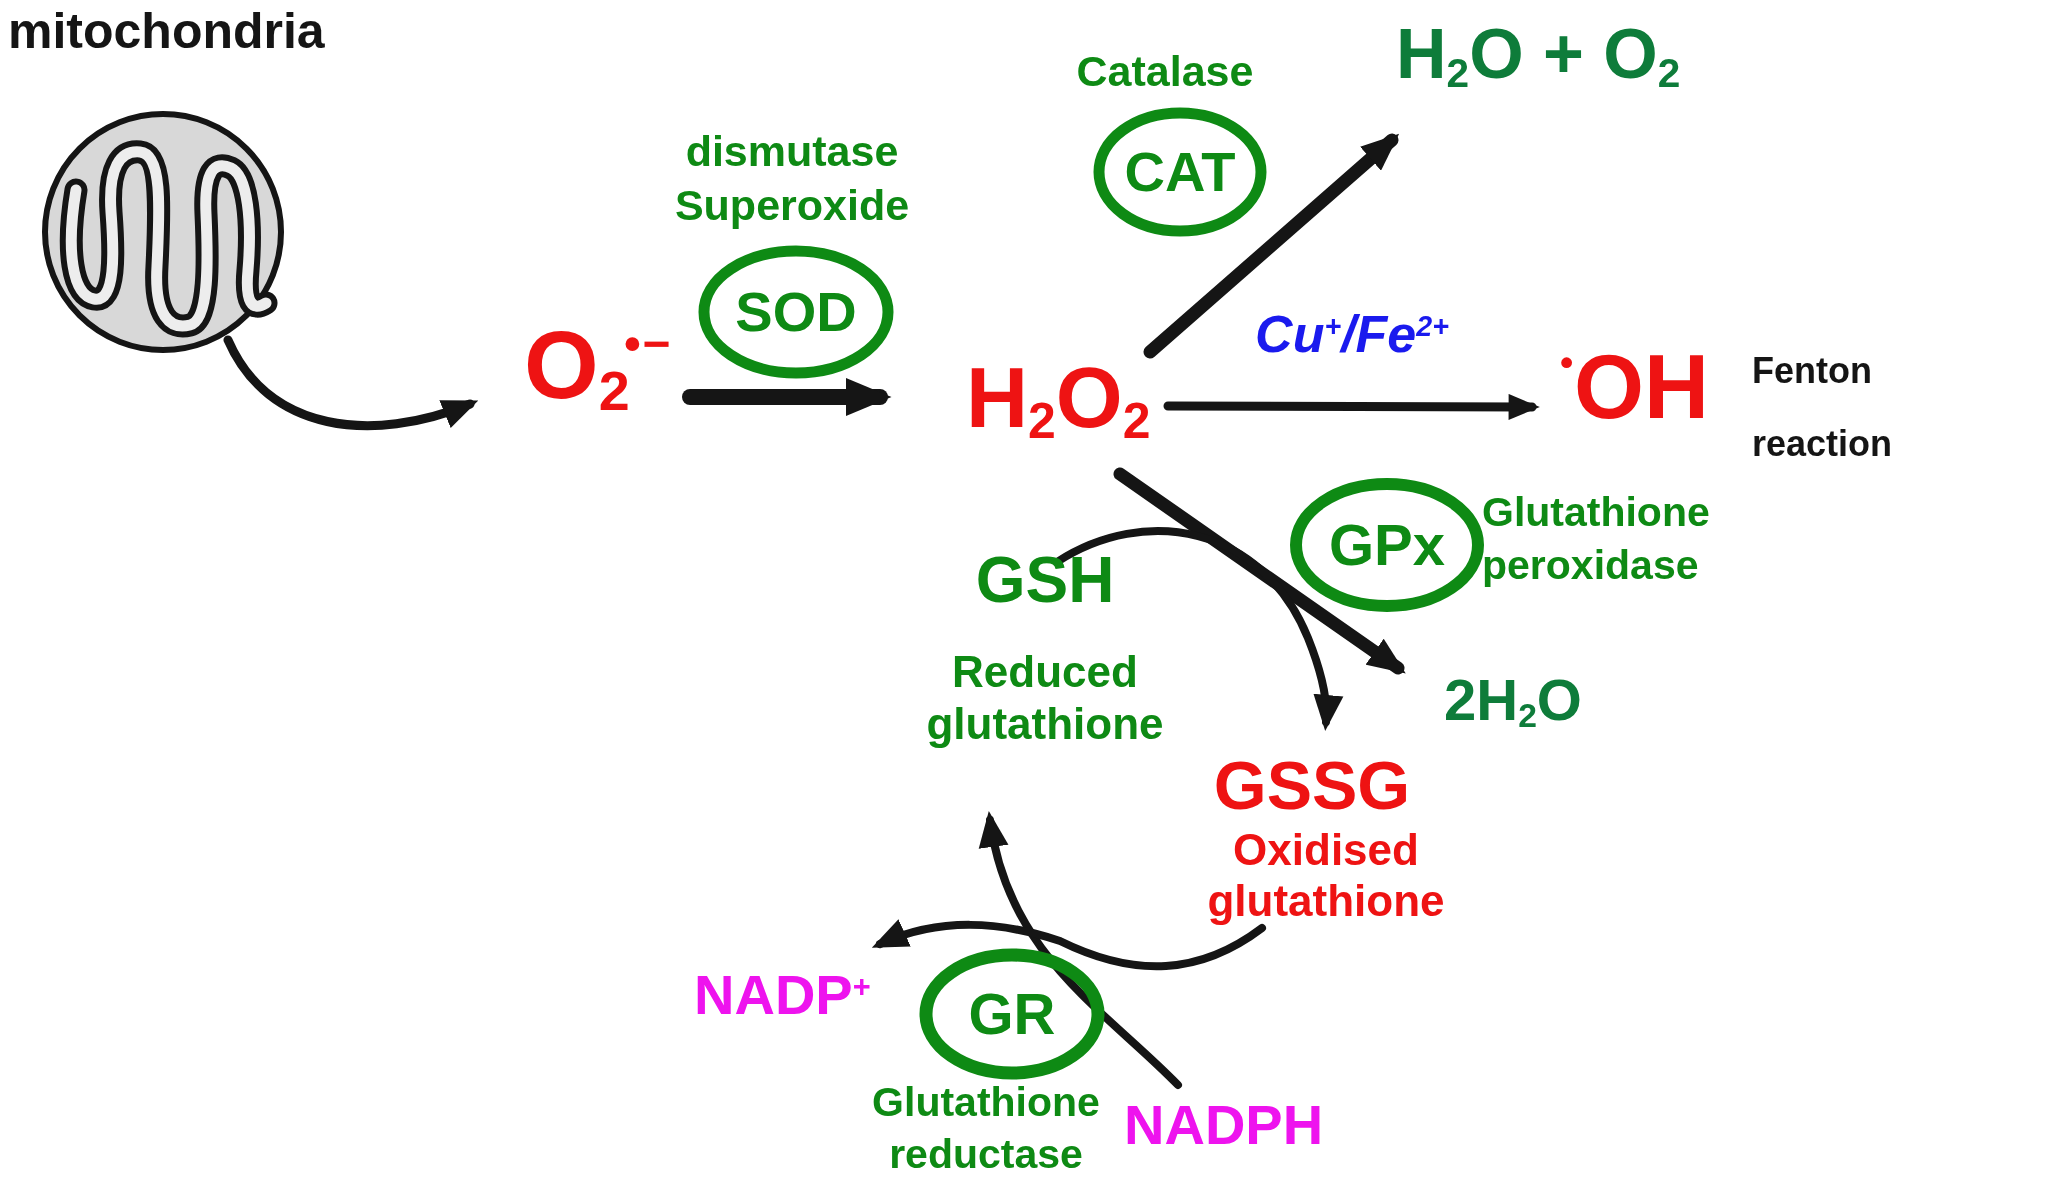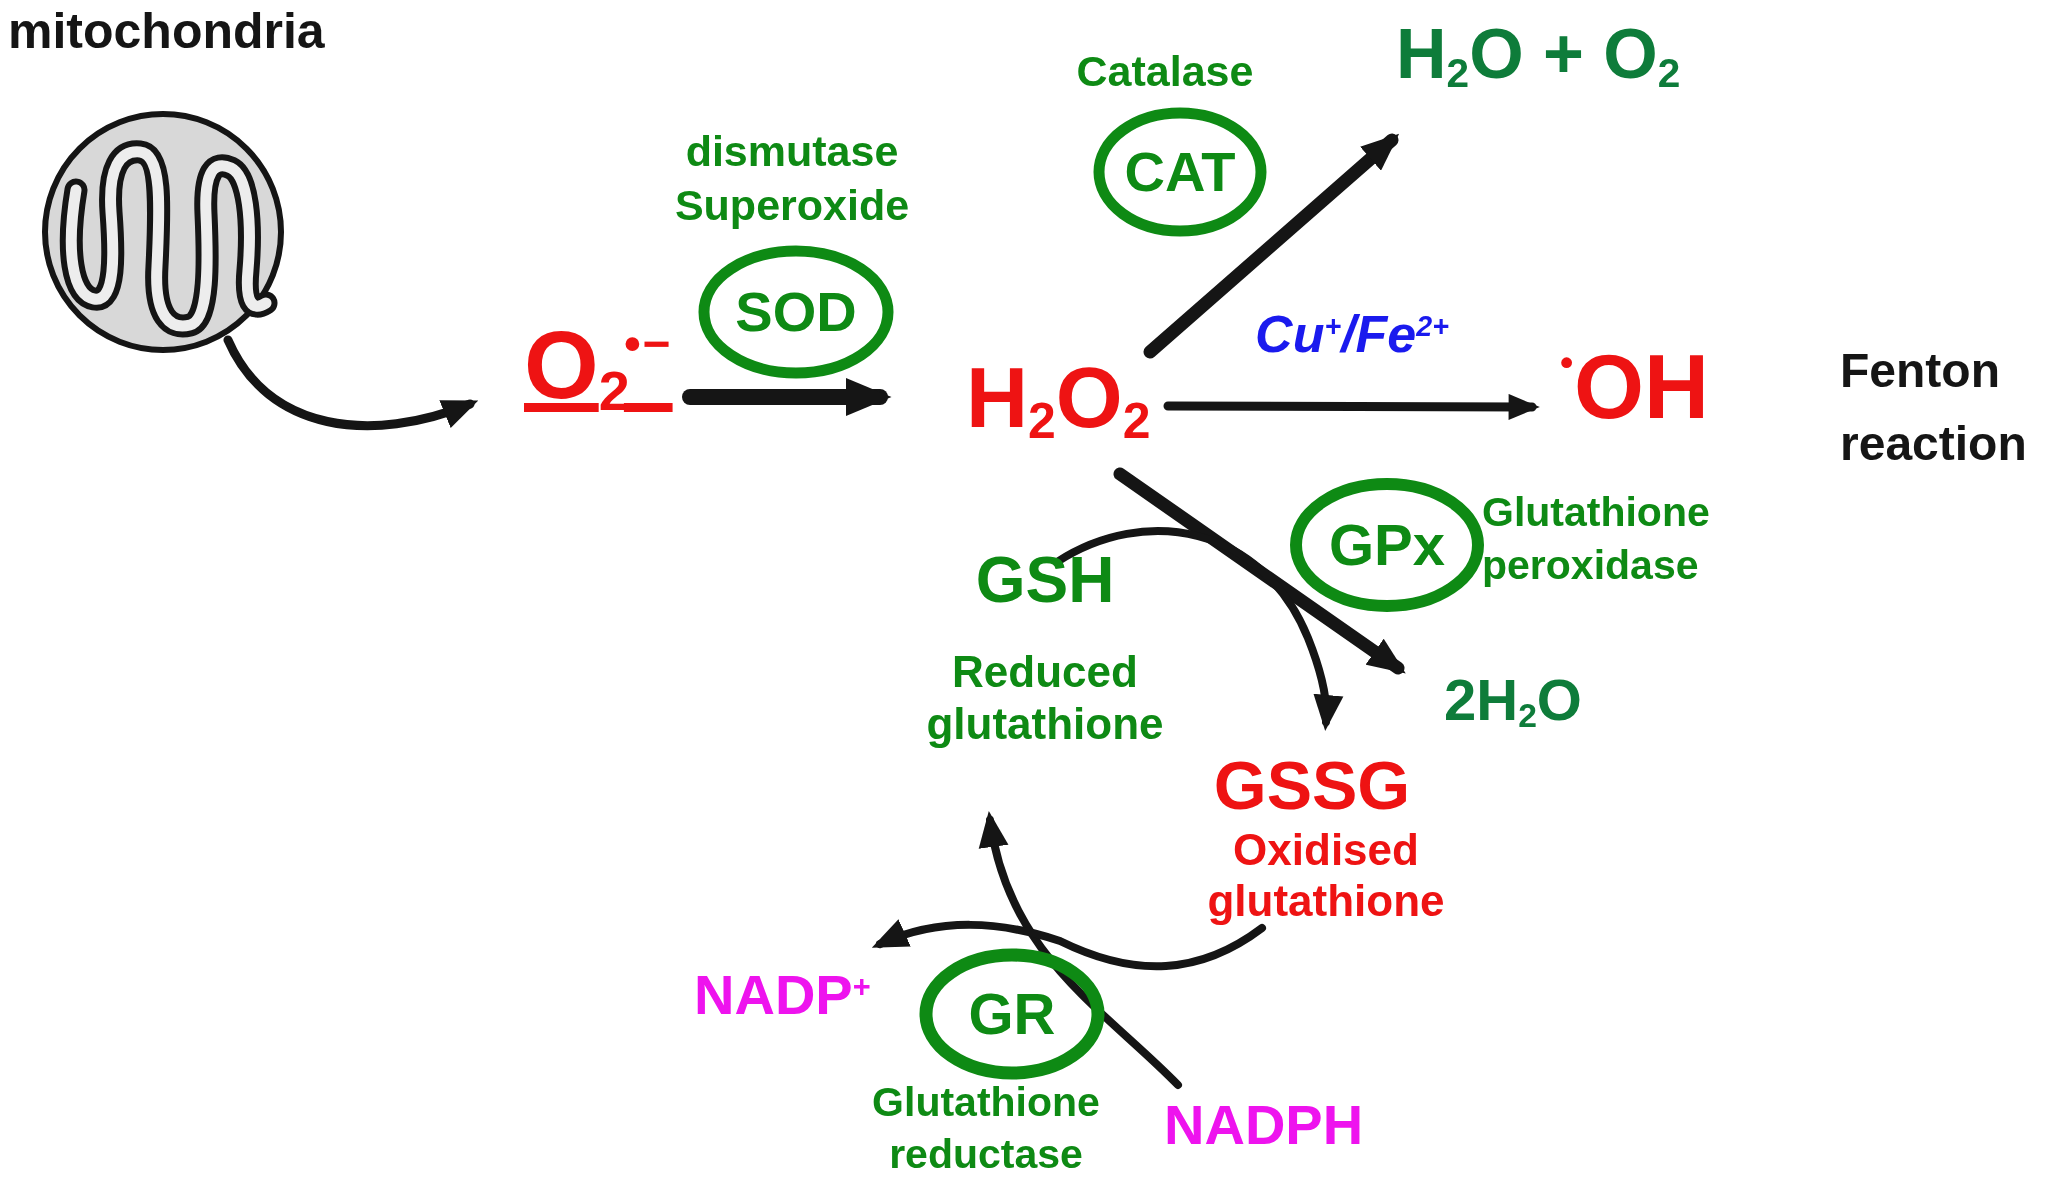--- a/index.html
+++ b/index.html
@@ -71,40 +71,40 @@
     <path class="stroke-ink" stroke-width="8" stroke-linecap="round" marker-end="url(#m34)" d="M 1262,928 C 1200,975 1135,978 1060,941 C 1000,921 940,917 880,944"></path>
 
     <ellipse class="oval" cx="796" cy="312" rx="92" ry="61" stroke-width="11"></ellipse>
     <ellipse class="oval" cx="1180" cy="172" rx="81" ry="59" stroke-width="11"></ellipse>
     <ellipse class="oval" cx="1387" cy="545" rx="91" ry="61" stroke-width="12"></ellipse>
     <ellipse class="oval" cx="1012" cy="1014" rx="86" ry="59" stroke-width="13"></ellipse>
   </svg>
 
   <div class="lbl ink" id="mito-label" style="left:8px; top:4px; font-size:50px;">mitochondria</div>
 
-  <div class="lbl red fm" id="superoxide" style="left:524px; top:312px; font-size:96px;text-decoration:underline;">O<sub>2</sub><sup>•−</sup></div>
+  <div class="lbl red fm" id="superoxide" style="left:524px; top:312px; font-size:96px;">O<sub>2</sub><sup>•−</sup></div>
 
   <div class="lbl green twoline ctr" id="sod-label" style="left:792px; top:124px; font-size:43px; line-height:54px;">
     <span>dismutase</span>
     <span>Superoxide</span>
   </div>
   <div class="lbl green ctrxy" id="sod-abbr" style="left:796px; top:312px; font-size:56px;">SOD</div>
 
   <div class="lbl red fm" id="h2o2" style="left:966px; top:350px; font-size:86px;">H<sub>2</sub>O<sub>2</sub></div>
 
   <div class="lbl green ctr" id="cat-label" style="left:1165px; top:48px; font-size:43px;">Catalase</div>
   <div class="lbl green ctrxy" id="cat-abbr" style="left:1180px; top:172px; font-size:56px;">CAT</div>
 
   <div class="lbl dgreen fm" id="h2o-o2" style="left:1396px; top:16px; font-size:70px;">H<sub>2</sub>O + O<sub>2</sub></div>
 
   <div class="lbl blue fm ctr" id="cufe" style="left:1352px; top:306px; font-size:52px;font-style:italic;">Cu<sup>+</sup>/Fe<sup>2+</sup></div>
 
   <div class="lbl red fm" id="oh" style="left:1560px; top:338px; font-size:90px;"><sup>•</sup>OH</div>
 
-  <div class="lbl ink twoline" id="fenton" style="left:1840px; top:334px; font-size:48px; line-height:73px;">
+  <div class="lbl ink twoline" id="fenton" style="left:1752px; top:334px; font-size:36px; line-height:73px;">
     <span>Fenton</span>
     <span>reaction</span>
   </div>
 
   <div class="lbl green ctrxy" id="gpx-abbr" style="left:1387px; top:545px; font-size:58px;">GPx</div>
   <div class="lbl green twoline" id="gpx-label" style="left:1482px; top:486px; font-size:41px; line-height:53px;">
     <span>Glutathione</span>
     <span>peroxidase</span>
   </div>
 
@@ -123,15 +123,15 @@
   </div>
 
   <div class="lbl mag fm" id="nadp" style="left:694px; top:964px; font-size:56px;">NADP<sup>+</sup></div>
 
   <div class="lbl green ctrxy" id="gr-abbr" style="left:1012px; top:1014px; font-size:58px;">GR</div>
   <div class="lbl green twoline ctr" id="gr-label" style="left:986px; top:1076px; font-size:41px; line-height:52px;">
     <span>Glutathione</span>
     <span>reductase</span>
   </div>
 
-  <div class="lbl mag" id="nadph" style="left:1124px; top:1094px; font-size:56px;margin-left:40px;">NADPH</div>
+  <div class="lbl mag" id="nadph" style="left:1124px; top:1094px; font-size:56px;">NADPH</div>
 
 </div>
 
 </body></html>

